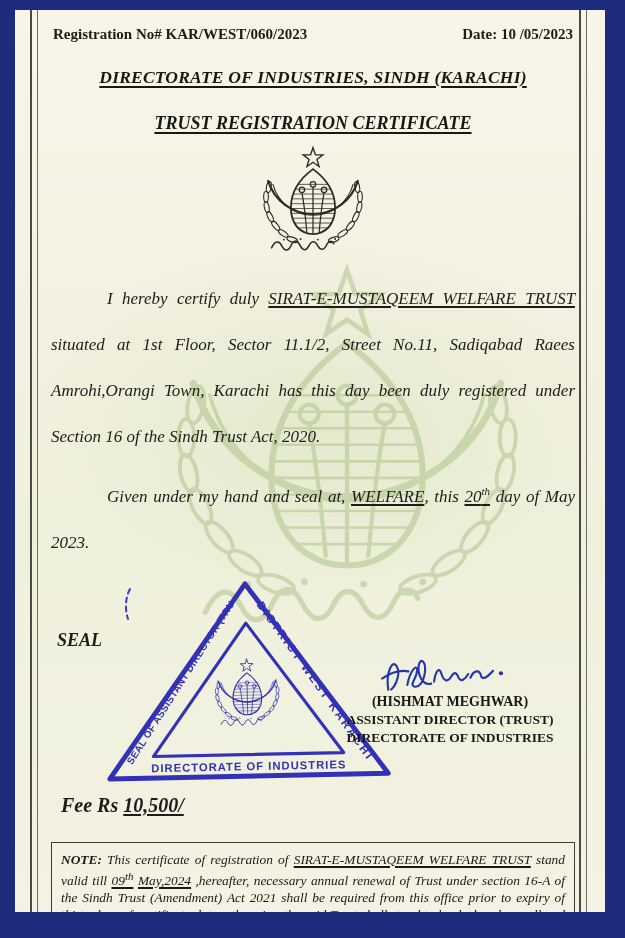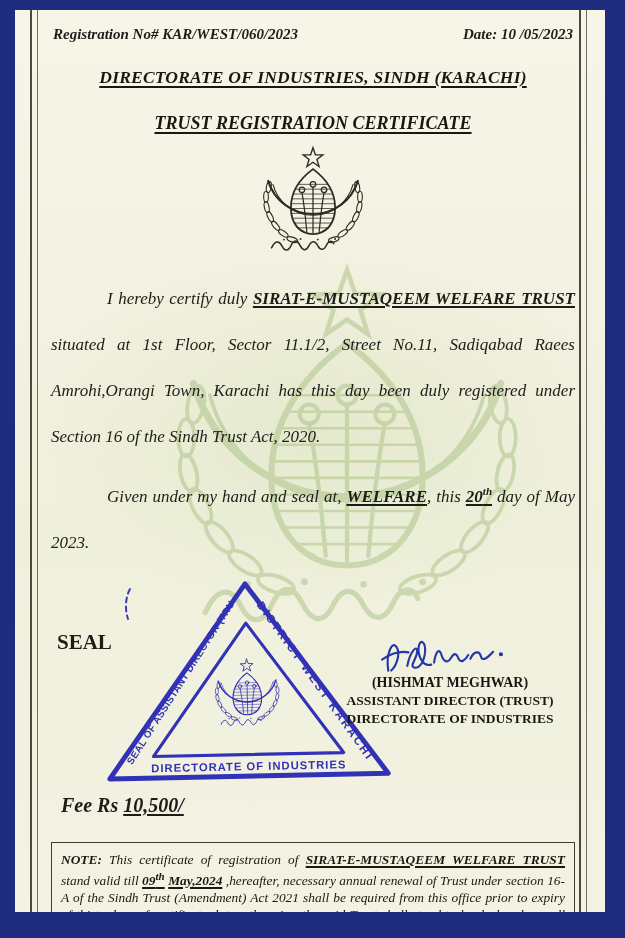--- a/index.html
+++ b/index.html
@@ -16,45 +16,45 @@
     overflow:hidden;
   }
   
   .edge{position:absolute;top:0;bottom:0;width:5px;z-index:3;}
   .edge.left{left:15px;border-left:2px solid #4a4a40;border-right:1px solid #70706а;}
   .edge.left{border-right:1px solid #6e6e64;}
   .edge.right{right:18px;border-left:2px solid #4a4a40;border-right:1px solid #6e6e64;}
   .content{position:relative;z-index:2;padding:14px 30px 0 36px;}
   
   .hdr{display:flex;justify-content:space-between;align-items:baseline;
-       font-weight:bold;font-style:italic;font-size:15px;color:#1d1c18;padding:2px 2px 0 2px;text-align:right;}
+       font-weight:bold;font-size:15px;color:#1d1c18;padding:2px 2px 0 2px;text-align:right;}
   
   .title1,.title2{text-align:center;font-weight:bold;font-style:italic;color:#181813;font-family:Liberation Serif, serif;}
   .title1{margin-top:24px;font-size:17.5px;letter-spacing:.2px;}
   .title2{margin-top:25px;font-size:18px;}
   .uline{text-decoration:underline;text-decoration-thickness:1.6px;text-underline-offset:3px;}
   
   .emblem-wrap{margin:10px auto 0;width:152px;height:118px;color:#2d2c24;}
   
   .watermark{position:absolute;left:72px;top:248px;z-index:0;color:#a9c184;opacity:.5;}
   
   .para{font-style:italic;font-size:17px;line-height:46px;color:#1d1c18;
         text-align:justify;margin:0;}
   .para1{margin-top:14px;text-indent:56px;}
   .para2{margin-top:8px;text-indent:56px;}
-  .b{font-weight:bold;}
+  .b{font-weight:normal;}
   .u{text-decoration:underline;text-decoration-thickness:1.5px;text-underline-offset:2px;}
   sup{font-size:11px;}
   
   .seal-section{position:relative;height:206px;margin-top:12px;}
-  .seal-label{position:absolute;left:6px;top:52px;font-weight:bold;font-size:21px;color:#1d1c18;}
+  .seal-label{position:absolute;left:6px;top:52px;font-weight:bold;font-style:italic;font-size:18px;color:#1d1c18;}
   .stamp{position:absolute;left:46px;top:0;transform:rotate(-1.2deg);color:#3232b6;}
   .stamp text{font-family:"Liberation Sans", sans-serif;font-weight:bold;fill:#3232b6;}
   .pen-mark{position:absolute;left:70px;top:8px;color:#3a3ab8;}
-  .sig-block{position:absolute;right:-6px;top:53px;width:262px;text-align:center;color:#181813;}
+  .sig-block{position:absolute;right:-6px;top:72px;width:262px;text-align:center;color:#181813;}
   .sig-svg{display:block;margin:0 auto -6px;transform:rotate(-3deg);}
   .sig-name{font-weight:bold;font-size:14px;line-height:19px;}
   .sig-title{font-weight:bold;font-size:13.5px;line-height:18px;}
   
   .fee{margin-top:10px;padding-left:10px;font-weight:bold;font-style:italic;font-size:20px;color:#1d1c18;}
   .note-box{margin-top:25px;border:1.3px solid #3c3c32;padding:8px 9px 5px;
             font-style:italic;font-size:13.4px;line-height:17px;color:#191813;text-align:justify;}
   .note-head{font-weight:bold;}
 </style>
 </head>

